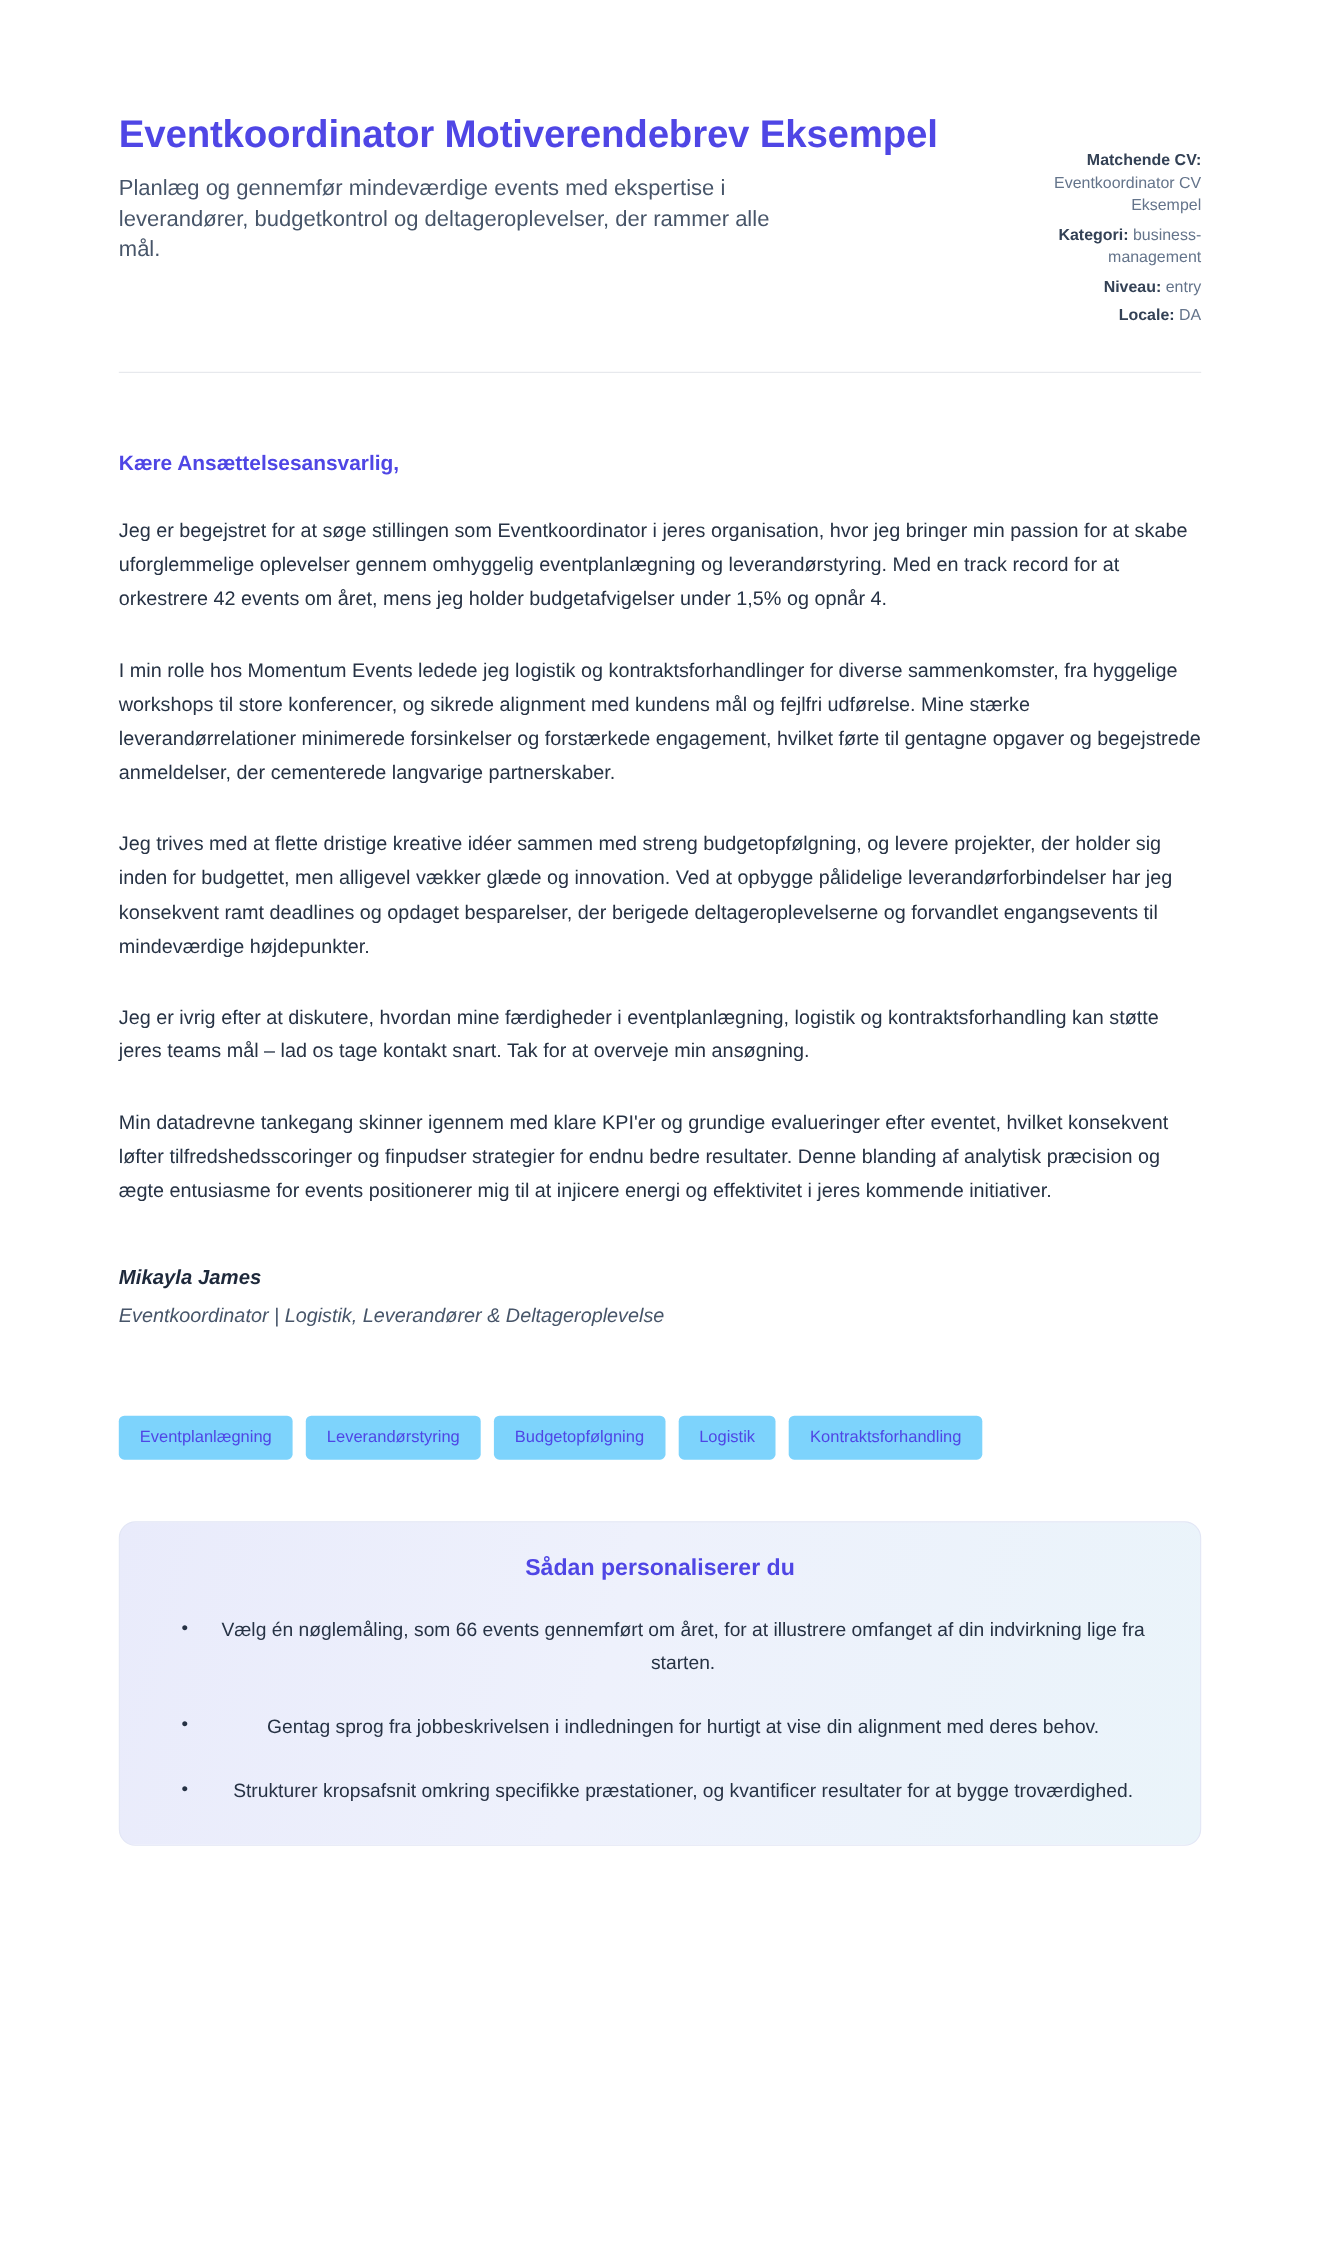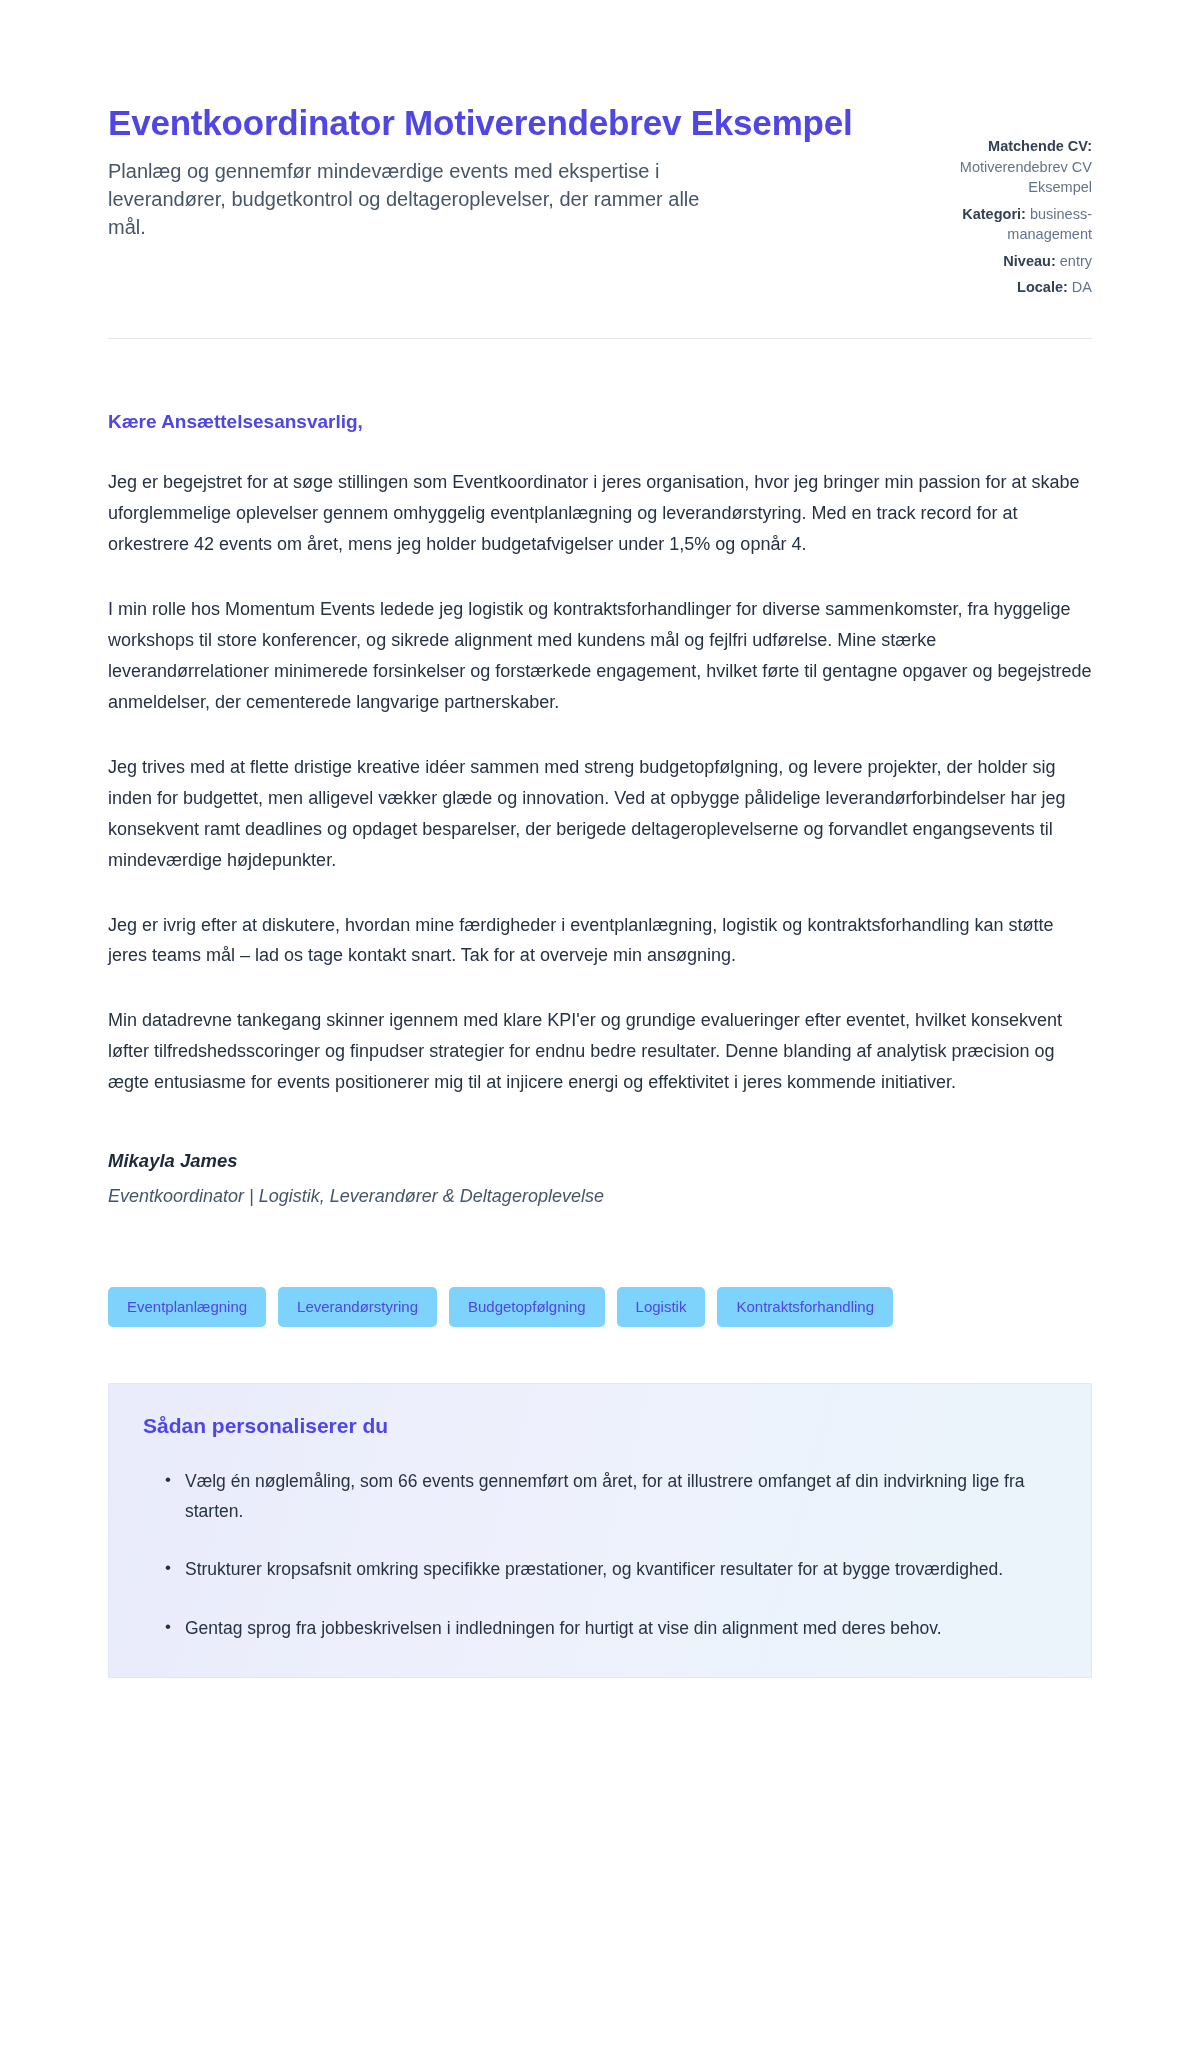--- a/index.html
+++ b/index.html
@@ -126,22 +126,23 @@
     line-height: 1.2;
     white-space: nowrap;
   }
 
   
   .tips {
     margin-top: 56px;
     margin-bottom: 60px;
     background: linear-gradient(105deg, #e9ebfb 0%, #eef1fc 45%, #eaf4fa 100%);
     border: 1px solid #e2e6f5;
-    border-radius: 1px;
+    border-radius: 15px;
     padding: 30px 34px 34px 34px;
+    text-align: center;
   }
   .tips-title {
     margin: 0 0 22px 0;
     font-size: 21px;
     font-weight: bold;
     color: #4f46e5;
   }
   .tips-list {
     margin: 0;
     padding: 0 0 0 22px;
@@ -173,21 +174,21 @@
   <div class="header">
 
     <div class="header-left">
       <h1 class="doc-title">Eventkoordinator Motiverendebrev Eksempel</h1>
       <p class="doc-subtitle">Planlæg og gennemfør mindeværdige events med ekspertise i leverandører, budgetkontrol og deltageroplevelser, der rammer alle mål.</p>
     </div>
 
     <div class="header-meta">
       <div class="meta-row">
         <span class="meta-label">Matchende CV:</span>
-        <span class="meta-value">Motiverendebrev CV Eksempel</span>
+        <span class="meta-value">Eventkoordinator CV Eksempel</span>
       </div>
       <div class="meta-row">
         <span class="meta-label">Kategori:</span>
         <span class="meta-value">business-management</span>
       </div>
       <div class="meta-row">
         <span class="meta-label">Niveau:</span>
         <span class="meta-value">entry</span>
       </div>
       <div class="meta-row">
@@ -220,18 +221,18 @@
     <span class="tag">Leverandørstyring</span>
     <span class="tag">Budgetopfølgning</span>
     <span class="tag">Logistik</span>
     <span class="tag">Kontraktsforhandling</span>
   </div>
 
   <div class="tips">
     <h2 class="tips-title">Sådan personaliserer du</h2>
     <ul class="tips-list">
       <li>Vælg én nøglemåling, som 66 events gennemført om året, for at illustrere omfanget af din indvirkning lige fra starten.</li>
+      <li>Gentag sprog fra jobbeskrivelsen i indledningen for hurtigt at vise din alignment med deres behov.</li>
       <li>Strukturer kropsafsnit omkring specifikke præstationer, og kvantificer resultater for at bygge troværdighed.</li>
-      <li>Gentag sprog fra jobbeskrivelsen i indledningen for hurtigt at vise din alignment med deres behov.</li>
     </ul>
   </div>
 
 </div>
 
 </body></html>

